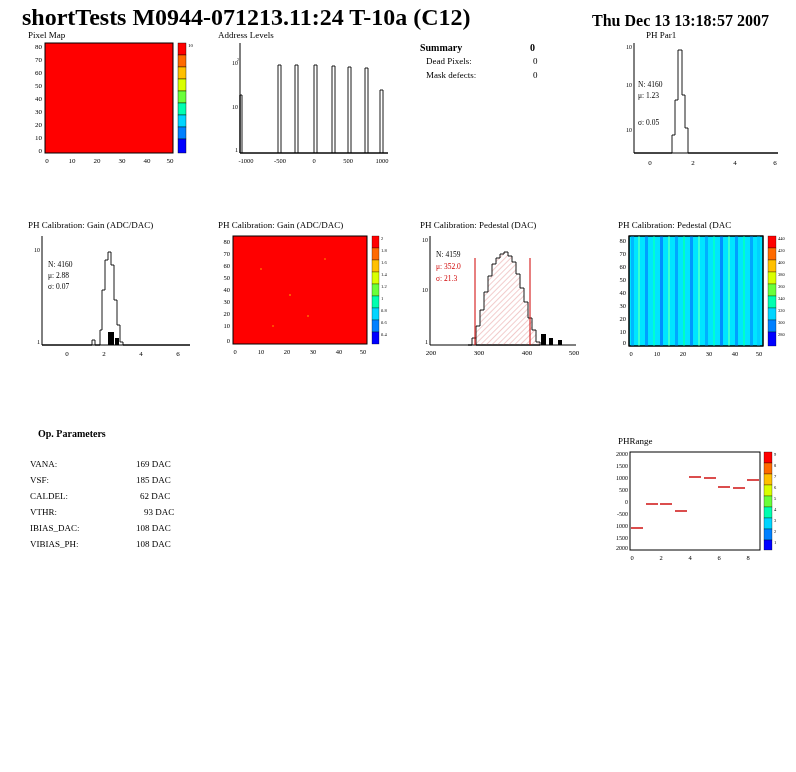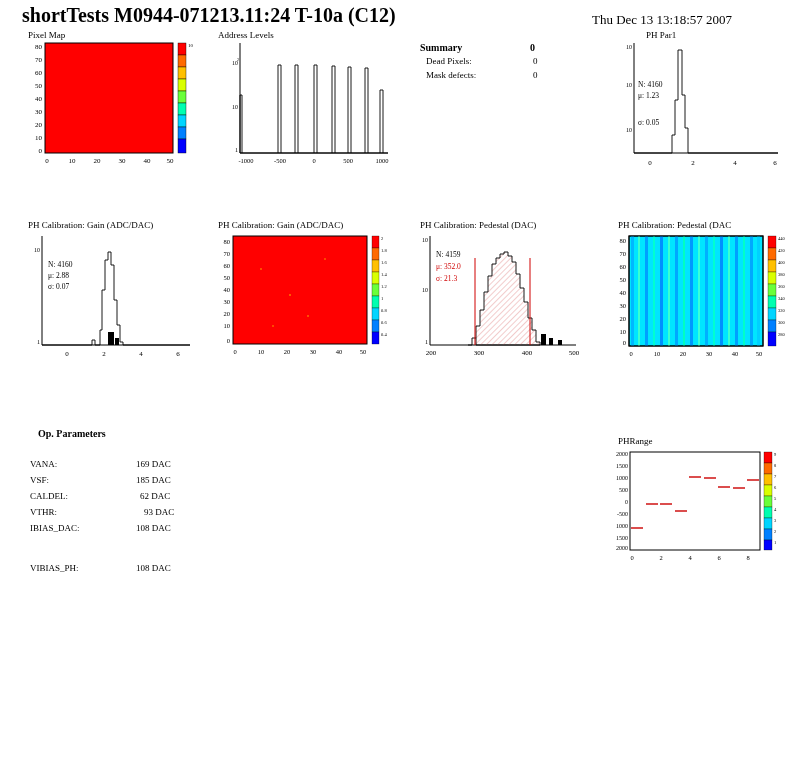--- a/index.html
+++ b/index.html
@@ -1,19 +1,19 @@
 <!DOCTYPE html>
 <html><head>
 <meta charset="utf-8">
 <style>
   html,body{margin:0;padding:0;background:#ffffff;}
   body{width:796px;height:772px;position:relative;font-family:"Liberation Serif",serif;color:#000;}
   .abs{position:absolute;}
-  .title{font-size:20px;font-weight:bold;letter-spacing:0px;}
-  .datestamp{font-size:13px;font-weight:normal;text-align:right;}
+  .title{font-size:24px;font-weight:bold;letter-spacing:0px;}
+  .datestamp{font-size:16px;font-weight:bold;text-align:right;}
   .panel-title{font-size:9px;font-family:"Liberation Serif",serif;}
   .stat{font-size:7.5px;font-family:"Liberation Serif",serif;}
   .stat.red{color:#d00000;}
   .summary-head{font-size:10px;font-weight:bold;}
   .summary-row{font-size:9px;}
   .params-head{font-size:10px;font-weight:bold;}
   .params-row{font-size:9px;}
   svg{display:block;}
 </style>
 </head>
@@ -306,21 +306,21 @@
     <span class="params-row abs" style="left:114px;">62 DAC</span>
   </div>
   <div style="position:relative;height:16px;">
     <span class="params-row abs" style="left:4px;">VTHR:</span>
     <span class="params-row abs" style="left:118px;">93 DAC</span>
   </div>
   <div style="position:relative;height:16px;">
     <span class="params-row abs" style="left:4px;">IBIAS_DAC:</span>
     <span class="params-row abs" style="left:110px;">108 DAC</span>
   </div>
-  <div style="position:relative;height:16px;margin-top:24px;">
+  <div style="position:relative;height:16px;">
     <span class="params-row abs" style="left:4px;">VIBIAS_PH:</span>
     <span class="params-row abs" style="left:110px;">108 DAC</span>
   </div>
 </div>
 
 <div class="abs" style="left:604px;top:438px;width:192px;height:120px;">
   <div class="abs panel-title" style="left:14px;top:-2px;">PHRange</div>
   <svg width="192" height="120" style="position:absolute;left:0;top:8px;">
     <rect x="26" y="6" width="130" height="98" fill="#fff" stroke="#000" stroke-width="1"></rect>
     <text x="24" y="10" font-size="6" text-anchor="end" font-family="Liberation Serif, serif">2000</text>

